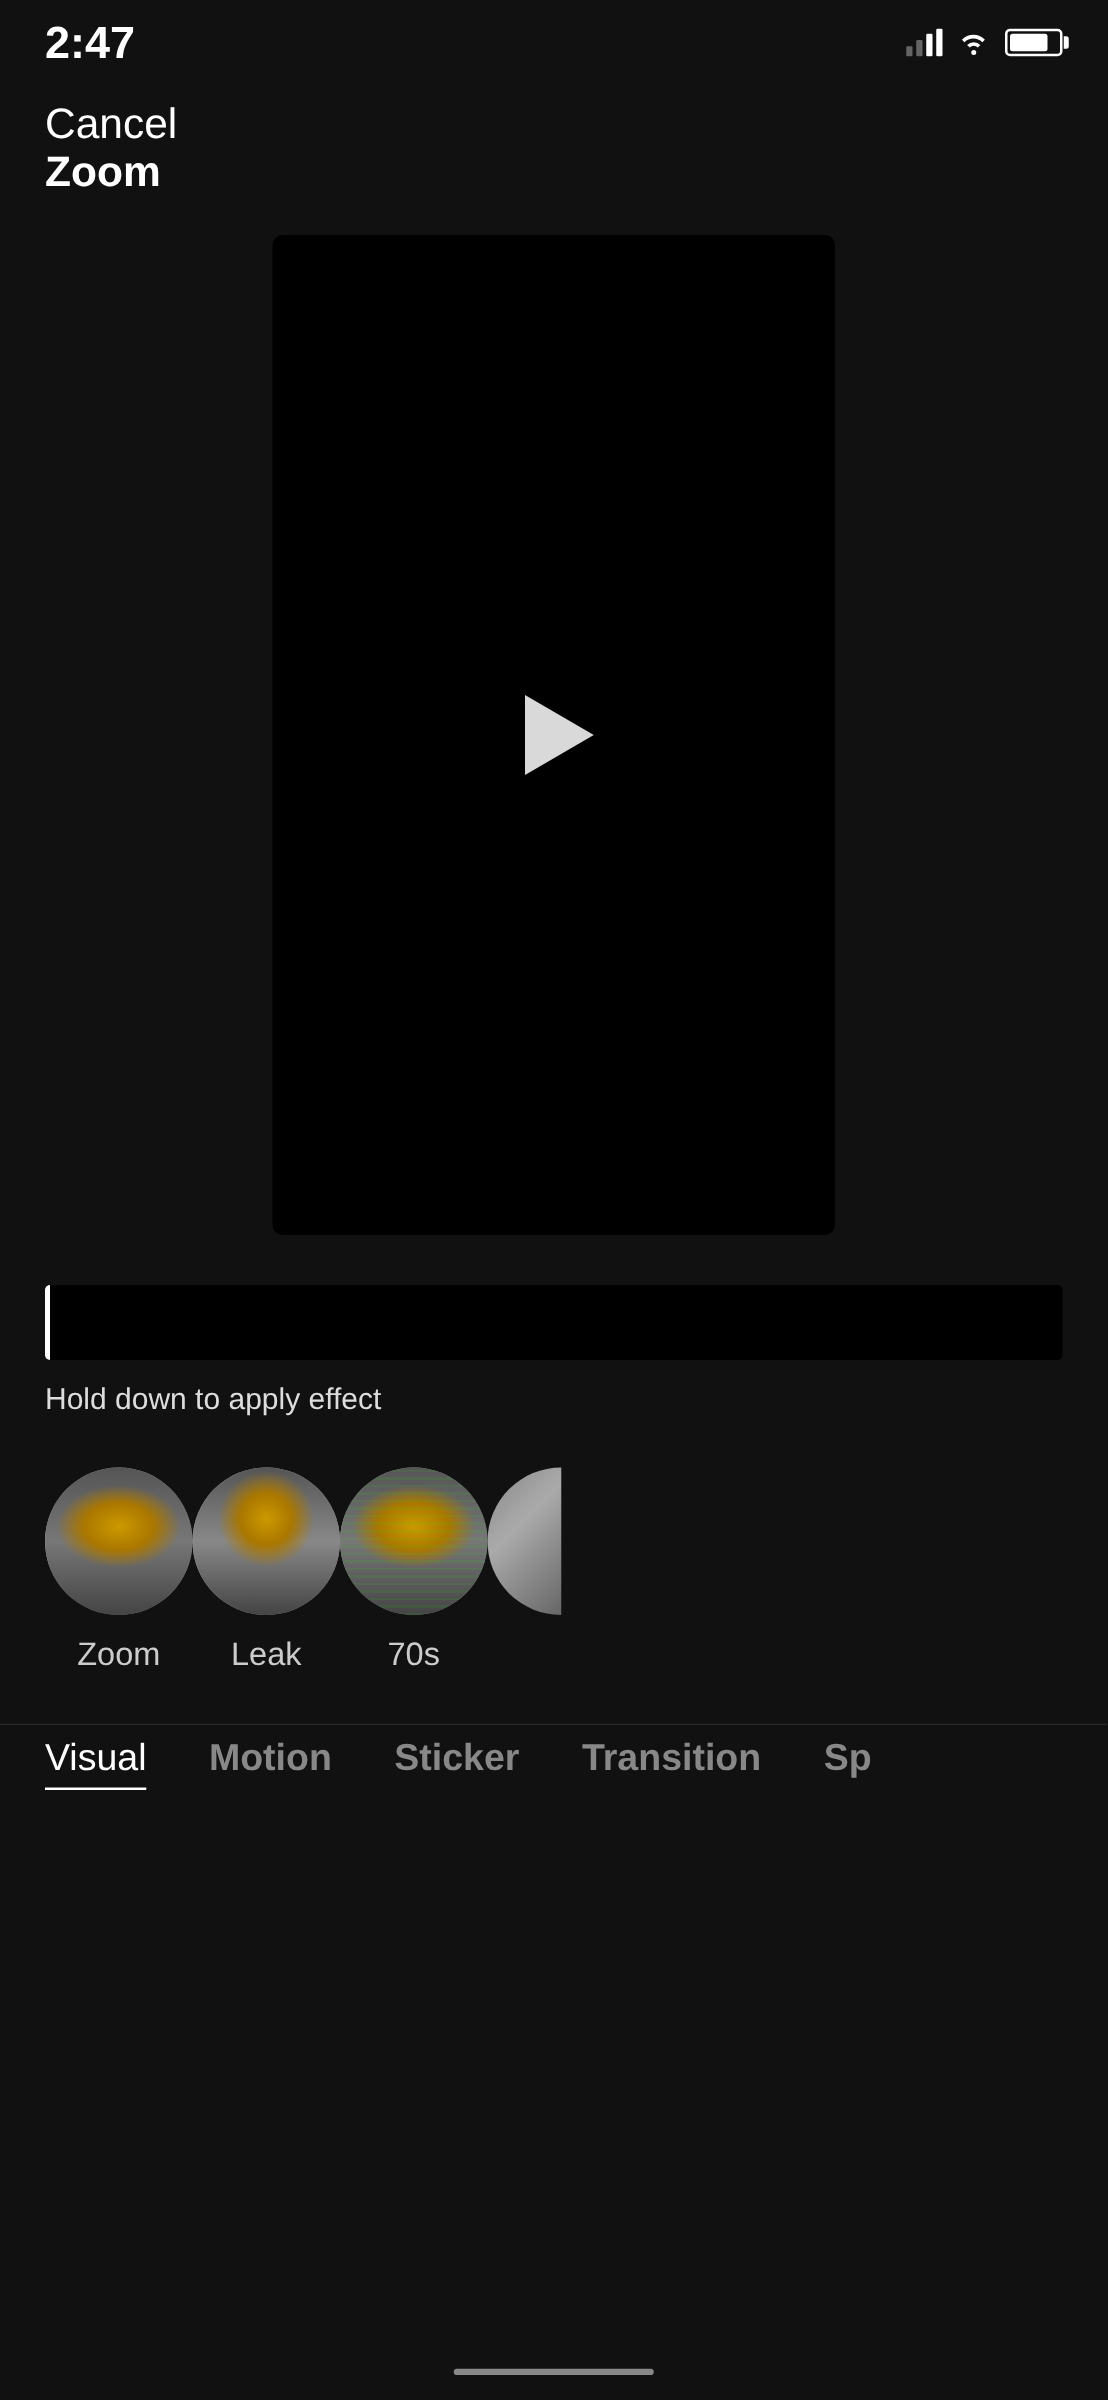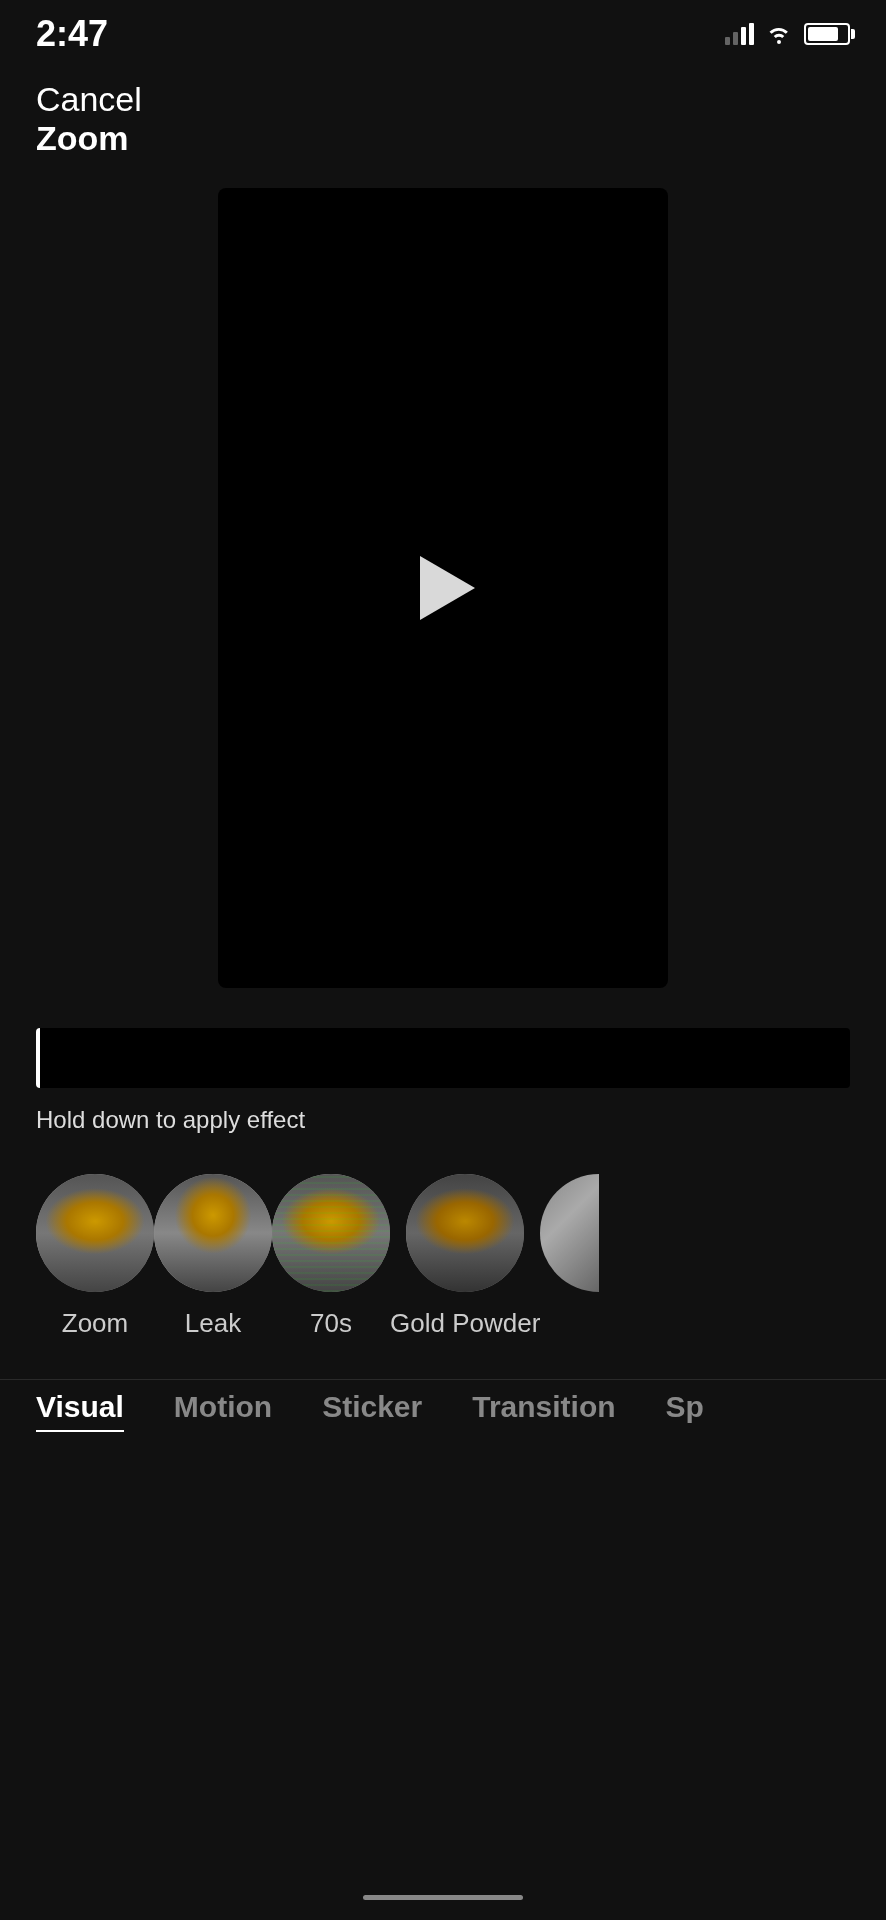--- a/index.html
+++ b/index.html
@@ -269,21 +269,21 @@
     .tab-item {
       font-size: 30px;
       font-weight: 700;
       color: #888888;
       cursor: pointer;
       padding-bottom: 6px;
     }
 
     .tab-item.active {
       color: #ffffff;
-      font-weight: 700;
+      font-weight: 400;
       border-bottom: 2px solid #ffffff;
     }
 
     
     .home-indicator {
       display: flex;
       justify-content: center;
       padding: 16px 0 20px 0;
       margin-top: auto;
     }
@@ -348,24 +348,20 @@
     </div>
     <div class="effect-item">
       <div class="effect-circle effect-leak"></div>
       <span class="effect-label">Leak</span>
     </div>
     <div class="effect-item">
       <div class="effect-circle effect-70s"></div>
       <span class="effect-label">70s</span>
     </div>
     <div class="effect-item">
-      <div class="effect-circle effect-gold"></div>
-      <span class="effect-label">Gold Powder</span>
-    </div>
-    <div class="effect-item">
       <div style="width:59px; height:118px; border-radius:59px 0 0 59px; background:linear-gradient(135deg,#888,#aaa 40%,#666); overflow:hidden;"></div>
     </div>
   </div>
 
   <div class="category-tabs">
     <span class="tab-item active">Visual</span>
     <span class="tab-item">Motion</span>
     <span class="tab-item">Sticker</span>
     <span class="tab-item">Transition</span>
     <span class="tab-item">Sp</span>

